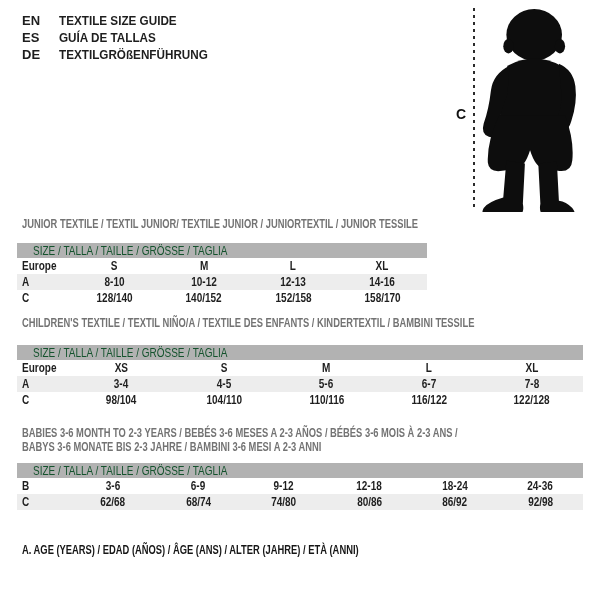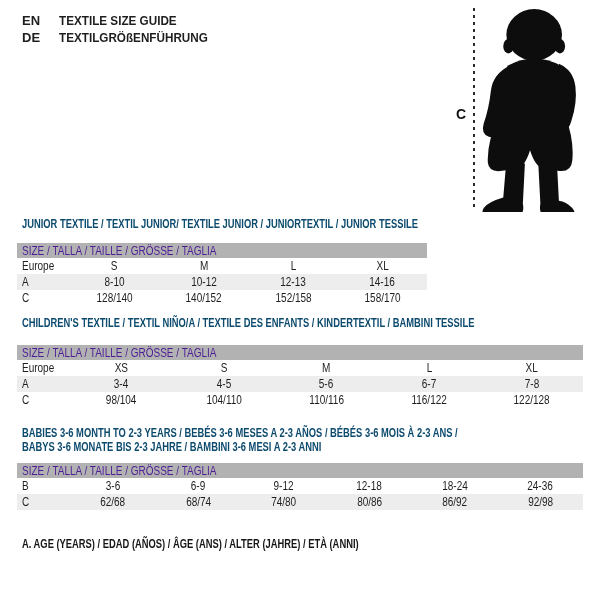--- a/index.html
+++ b/index.html
@@ -24,47 +24,51 @@
   .figure{position:absolute;left:450px;top:0;width:150px;height:220px;}
   .dash-line{
     position:absolute;left:23px;top:8px;width:2px;height:200px;
     background:repeating-linear-gradient(to bottom,#2b2b2b 0 3px,transparent 3px 7px);
   }
   .measure-label{position:absolute;left:3px;top:106px;width:16px;text-align:center;
     font-size:14px;font-weight:bold;color:#111;}
   .figure svg{position:absolute;left:28px;top:6px;}
 
   
-  .tbl-title{position:absolute;left:22px;font-size:13px;font-weight:bold;white-space:nowrap;color:#0c4a6e;line-height:14px;}
+  .tbl-title{position:absolute;left:22px;font-size:13px;font-weight:bold;white-space:nowrap;color:#737373;line-height:14px;}
   .t1-title{top:217px;}
   .t2-title{top:316px;}
   .t3-title{top:426px;}
   .tbl{position:absolute;left:17px;font-size:12.5px;}
   .tbl-t1{top:243px;width:410px;}
   .tbl-t2{top:345px;width:566px;}
   .tbl-t3{top:463px;width:566px;}
-  .tbl-bar{height:15px;background:#b2b2b2;display:flex;align-items:center;padding-left:5px;color:#4c1d95;text-align:right;}
-  .tbl-row{height:16px;display:flex;align-items:center;}
+  .tbl-bar{height:15px;background:#b2b2b2;display:flex;align-items:center;padding-left:16px;color:#14532d;text-align:right;}
+  .tbl-row{height:16px;display:flex;align-items:center;font-weight:bold;}
   .tbl-row.stripe{background:#ededed;}
   .cell{flex:1;text-align:center;}
   .cell.lbl{flex:0 0 48px;text-align:left;padding-left:5px;}
 
   
   .legend{position:absolute;left:22px;top:535px;}
-  .legend-line{height:17px;display:flex;align-items:center;font-size:13px;font-weight:bold;white-space:nowrap;color:#161616;}
+  .legend-line{height:17px;display:flex;align-items:center;font-size:13px;font-weight:bold;white-space:nowrap;color:#161616;margin-top:6px;}
 </style>
 </head>
 <body>
 
 <div class="page">
 
   <section class="lang-block">
     <div class="lang-row">
       <span class="lang-code">EN</span>
       <span class="lang-label cx sx90l">TEXTILE SIZE GUIDE</span>
+    </div>
+    <div class="lang-row">
+      <span class="lang-code">ES</span>
+      <span class="lang-label cx sx90l">GUÍA DE TALLAS</span>
     </div>
     <div class="lang-row">
       <span class="lang-code">DE</span>
       <span class="lang-label cx sx90l">TEXTILGRÖßENFÜHRUNG</span>
     </div>
   </section>
 
   <div class="figure">
     <div class="dash-line"></div>
     <div class="measure-label">C</div>

